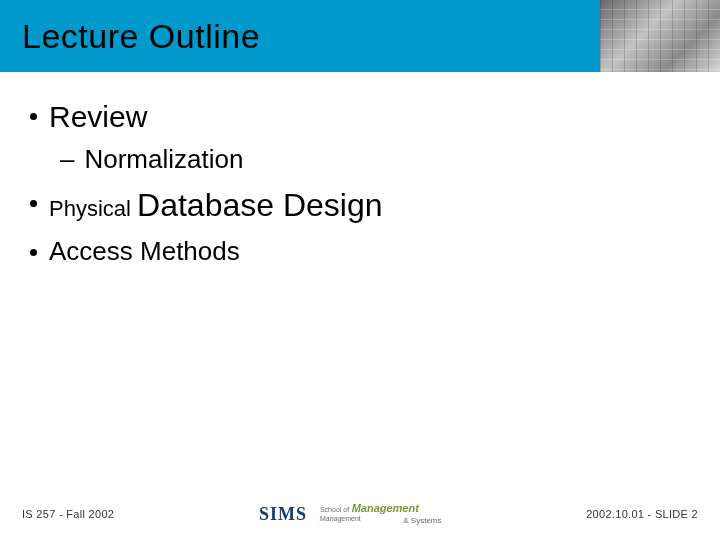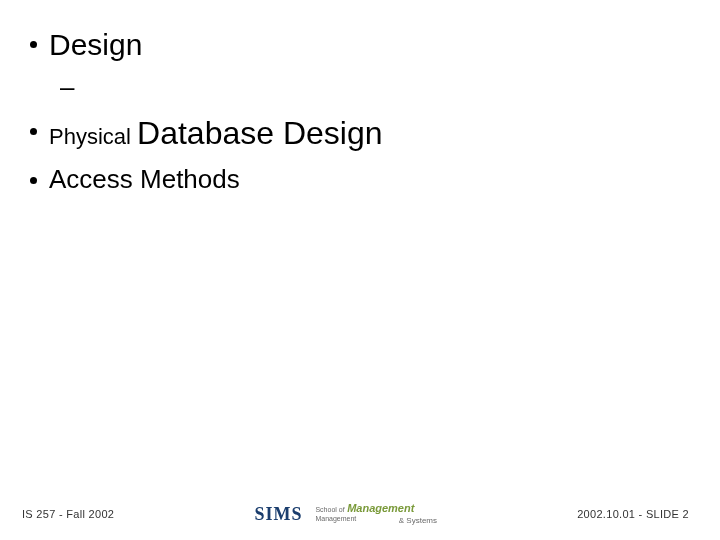--- a/index.html
+++ b/index.html
@@ -21,48 +21,53 @@
   ul.bullets > li { margin-bottom: 12px; }
   .b1 { font-size: 30px; display: flex; align-items: flex-start; gap: 12px; padding-left: 6px; }
   .b1 .dot { margin-top: 13px; width: 7px; height: 7px; background: #000; border-radius: 50%; flex: 0 0 auto; }
   .sub { margin: 10px 0 10px 36px; }
   .b2 { font-size: 26px; display: flex; align-items: flex-start; gap: 10px; }
   .b2 .dash { flex: 0 0 auto; }
   .b1.small .txt { font-size: 26px; }
   .mixed .big { font-size: 22px; }
   .mixed .med { font-size: 32px; }
 
-  .footer { position: absolute; left: 0; right: 9px; bottom: 12px; height: 28px; display: flex; align-items: center; justify-content: space-between; padding: 0 22px; font-size: 11px; color: #333; }
+  .footer { position: absolute; left: 0; right: 0; bottom: 12px; height: 28px; display: flex; align-items: center; justify-content: space-between; padding: 0 22px; font-size: 11px; color: #333; }
   .footer-left { letter-spacing: 0.3px; }
   .footer-right { letter-spacing: 0.3px; }
   .footer-center { display: flex; align-items: center; gap: 6px; }
   .sims-logo { display: flex; align-items: center; gap: 13px; }
   .sims-mark { font-family: Georgia, 'Times New Roman', serif; font-weight: 700; font-size: 18px; letter-spacing: 1px; color: #1a3d6d; }
   .sims-text { line-height: 1; font-size: 9px; }
   .sims-text .t1 { color: #6a6a6a; font-size: 7px; }
   .sims-text .t2 { color: #7a9a3a; font-weight: 700; font-style: italic; font-size: 11px; }
   .sims-text .t3 { color: #6a6a6a; vertical-align: -2px; padding-left: 40px; font-size: 8px; }
 </style>
 </head>
 <body>
 
 <div class="slide">
 
+  <div class="header">
+    <div class="title">Lecture Outline</div>
+    <div class="header-img"></div>
+  </div>
 
   <div class="content">
     <ul class="bullets">
 
       <li>
         <div class="b1">
           <span class="dot"></span>
-          <span class="txt">Design</span>
+          <span class="txt">Review</span>
         </div>
         <ul class="sub">
           <li class="b2">
             <span class="dash">–</span>
+            <span>Normalization</span>
           </li>
         </ul>
       </li>
 
       <li>
         <div class="b1 mixed">
           <span class="dot"></span>
           <span class="txt"><span class="big">Physical </span><span class="med">Database Design</span></span>
         </div>
       </li>

